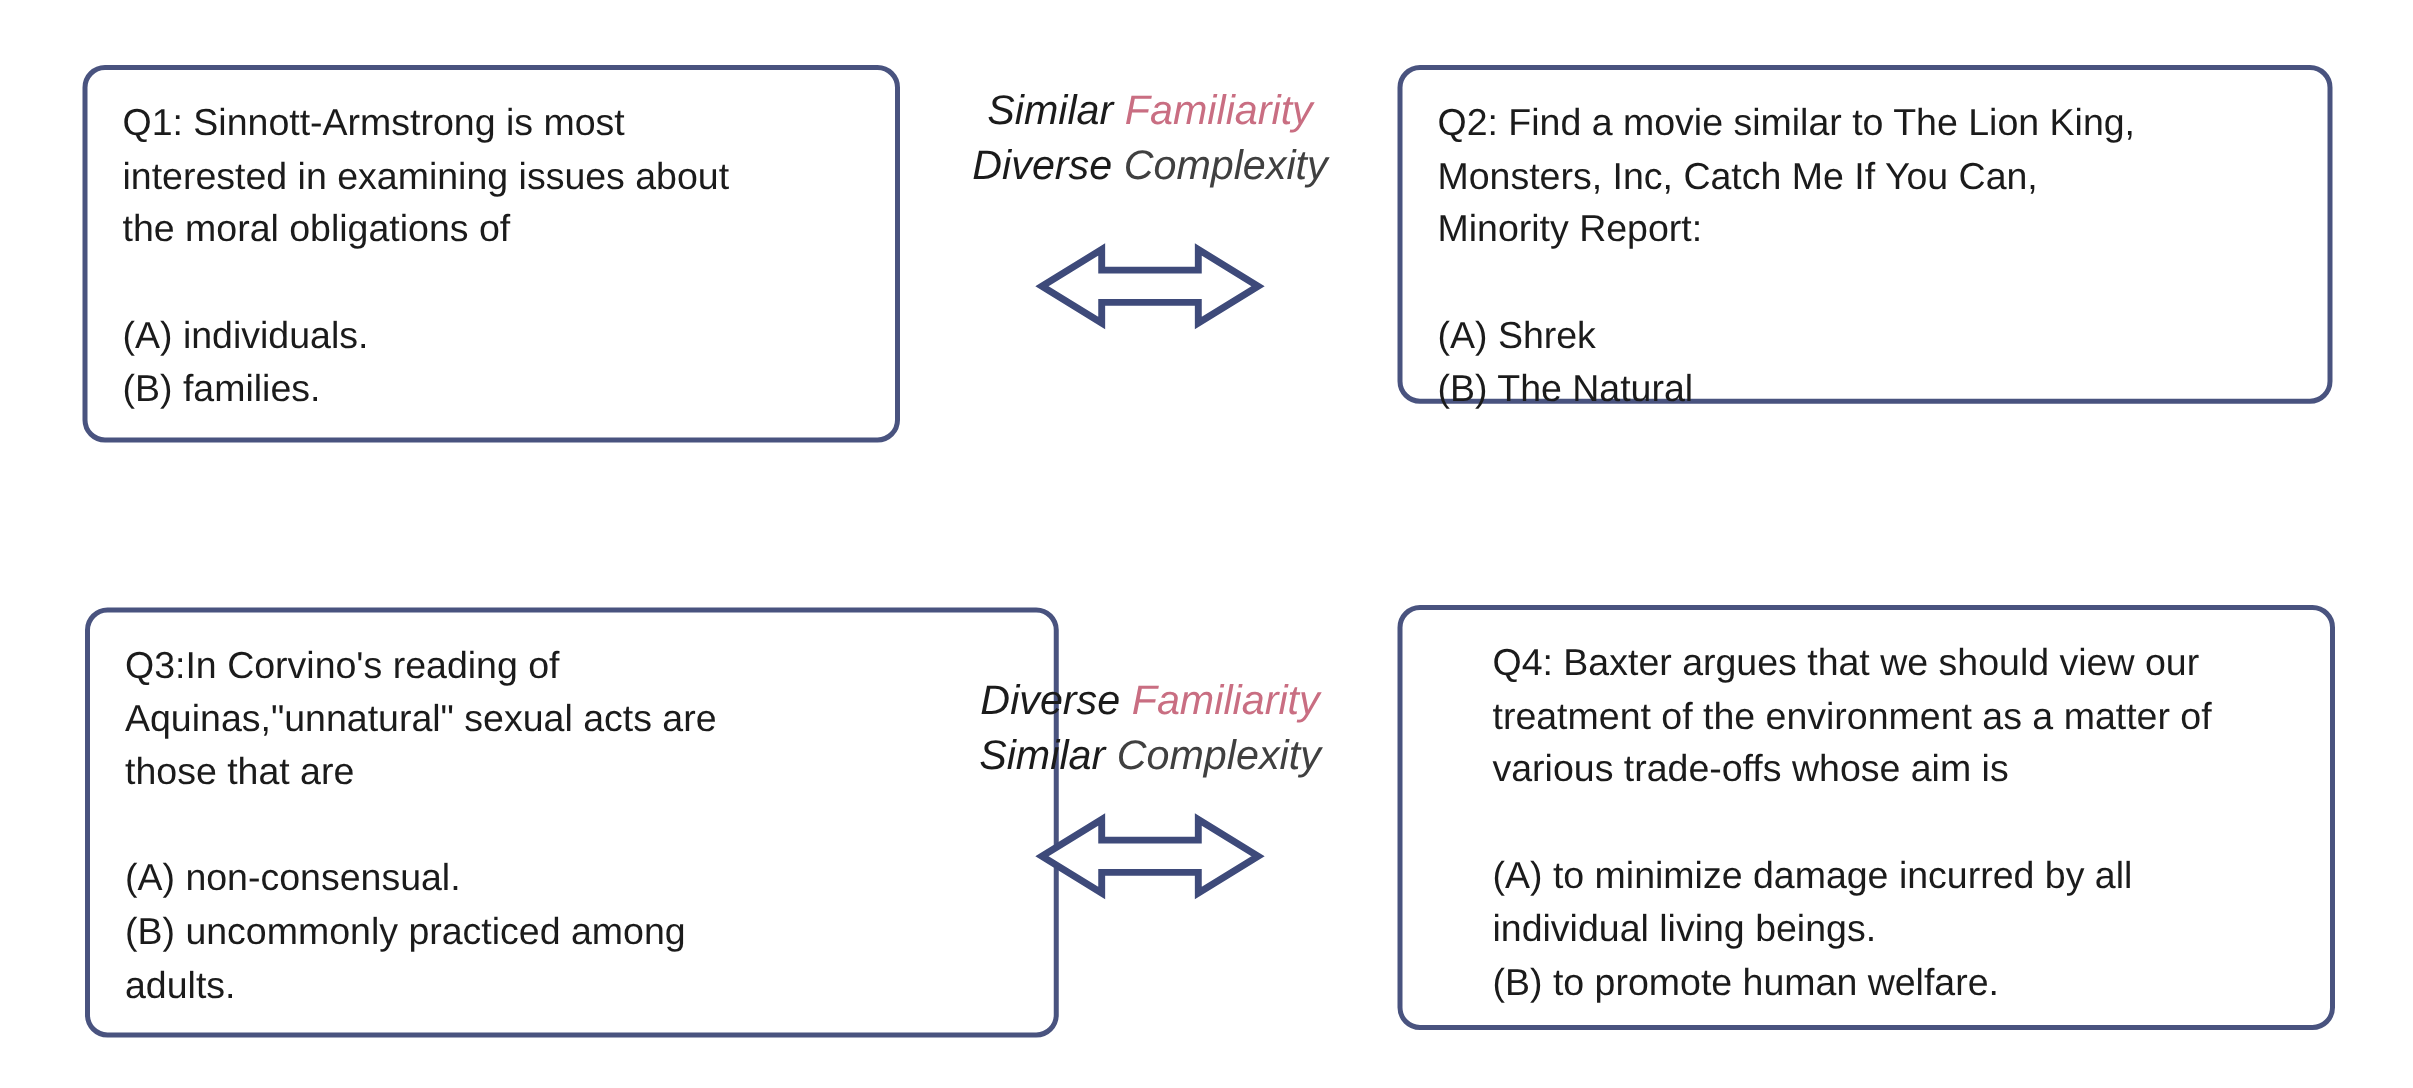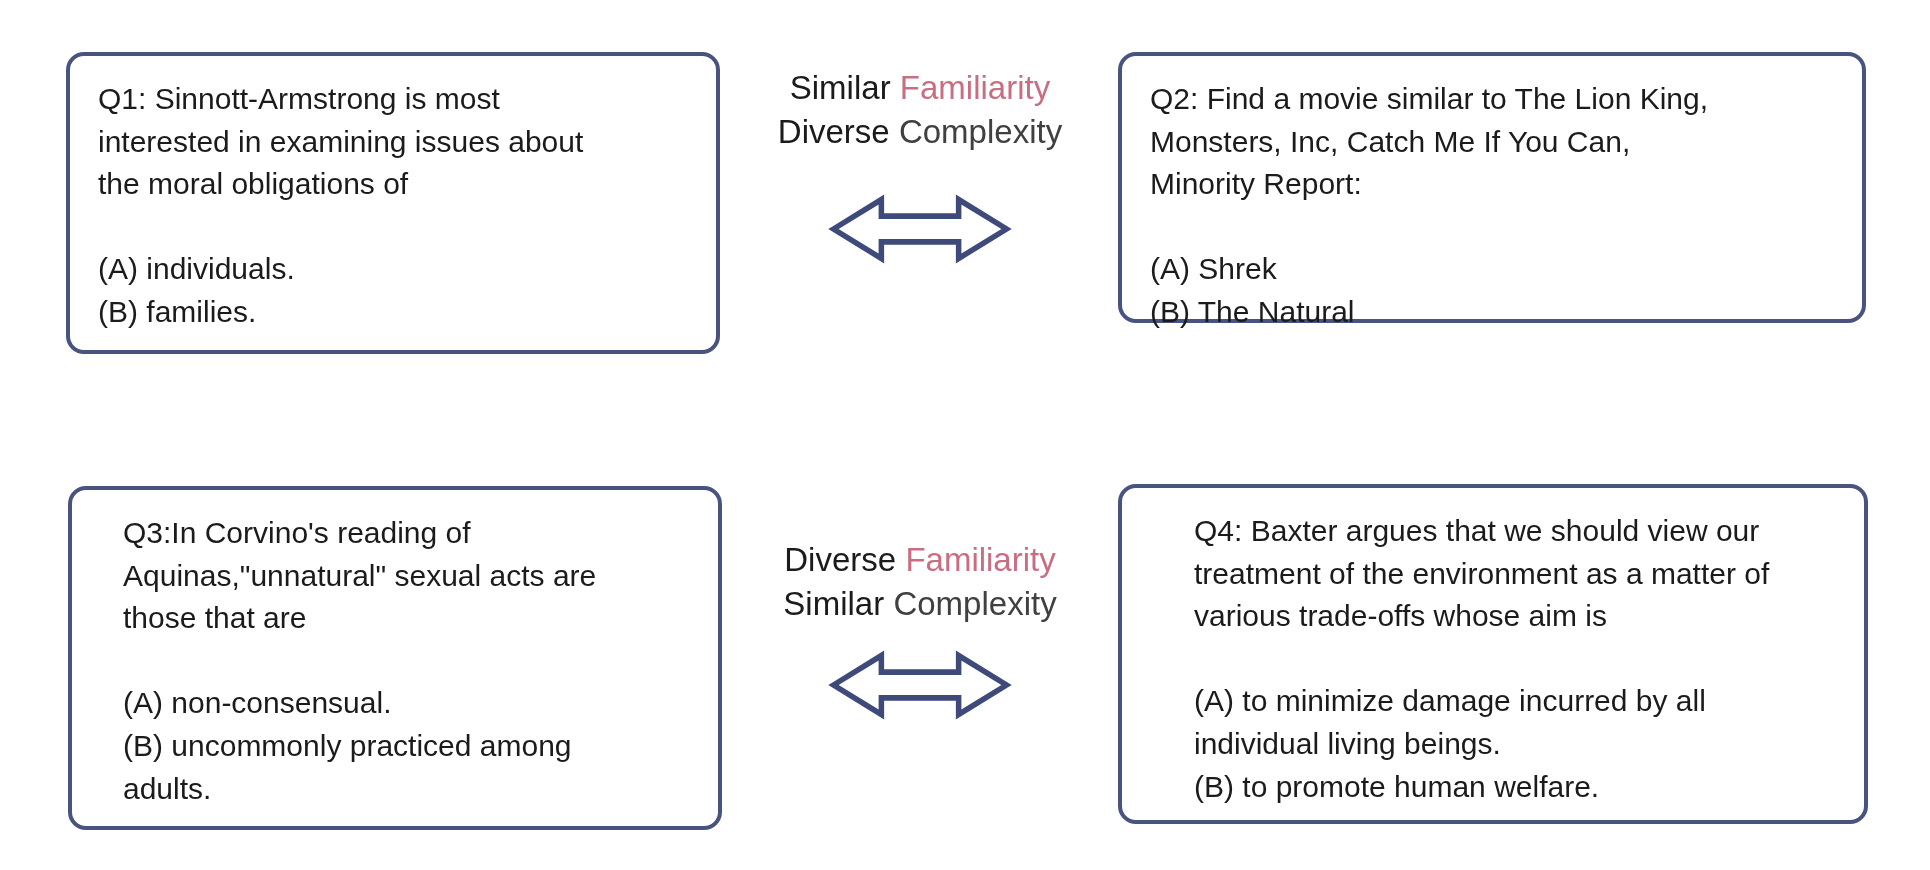--- a/index.html
+++ b/index.html
@@ -25,30 +25,31 @@
   }
   .qbox .qtext {
     padding: 22px 28px;
     font-size: 30px;
     line-height: 1.42;
     white-space: pre-line;
     color: #1b1b1b;
   }
   #q1-box { left: 66px;  top: 52px;  width: 654px; height: 302px; }
   #q2-box { left: 1118px; top: 52px;  width: 748px; height: 271px; }
-  #q3-box { left: 68px;  top: 486px; width: 654px; height: 344px; padding-left: 23px; }
+  #q3-box { left: 68px;  top: 486px; width: 779px; height: 344px; }
   #q4-box { left: 1118px; top: 484px; width: 750px; height: 340px; padding-left: 44px; }
 
   .relation-labels {
     position: absolute;
     width: 400px;
     text-align: center;
     font-size: 33px;
     line-height: 1.32;
     color: #1b1b1b;
+    font-style: italic;
   }
   #relation-1-labels { left: 720px; top: 66px; }
   #relation-2-labels { left: 720px; top: 538px; }
   .relation-prefix { margin-right: 0.28em; }
   .term-familiarity { color: #c96e82; }
   .term-complexity  { color: #404040; }
 
   .arrow-wrap {
     position: absolute;
     width: 184px;

